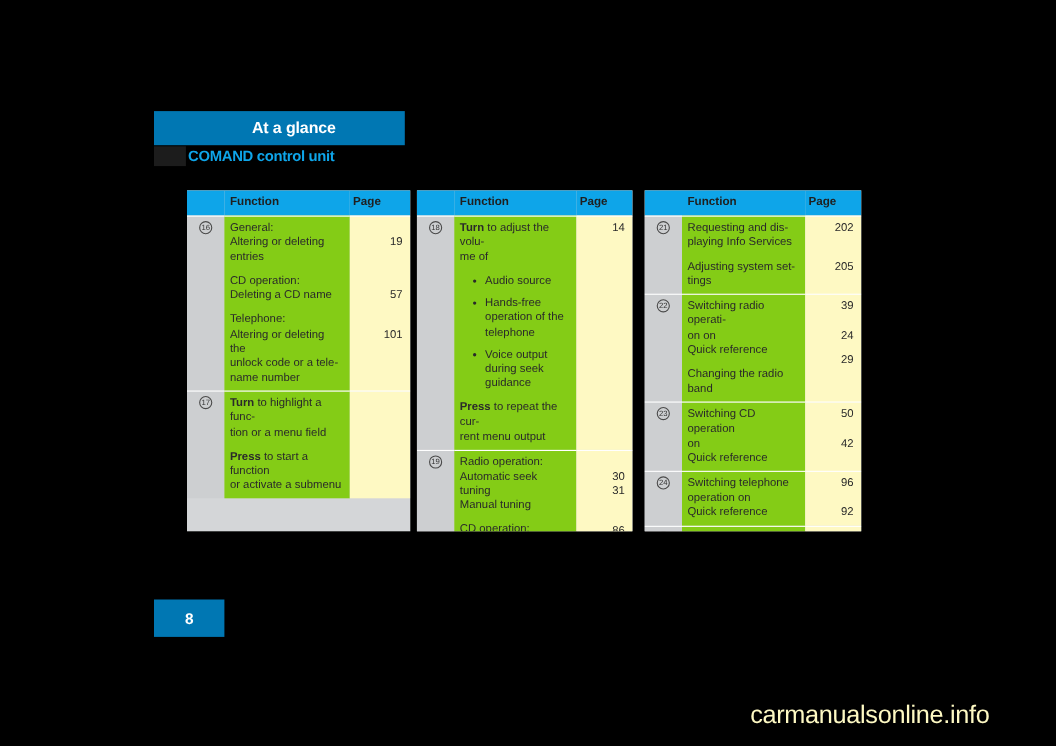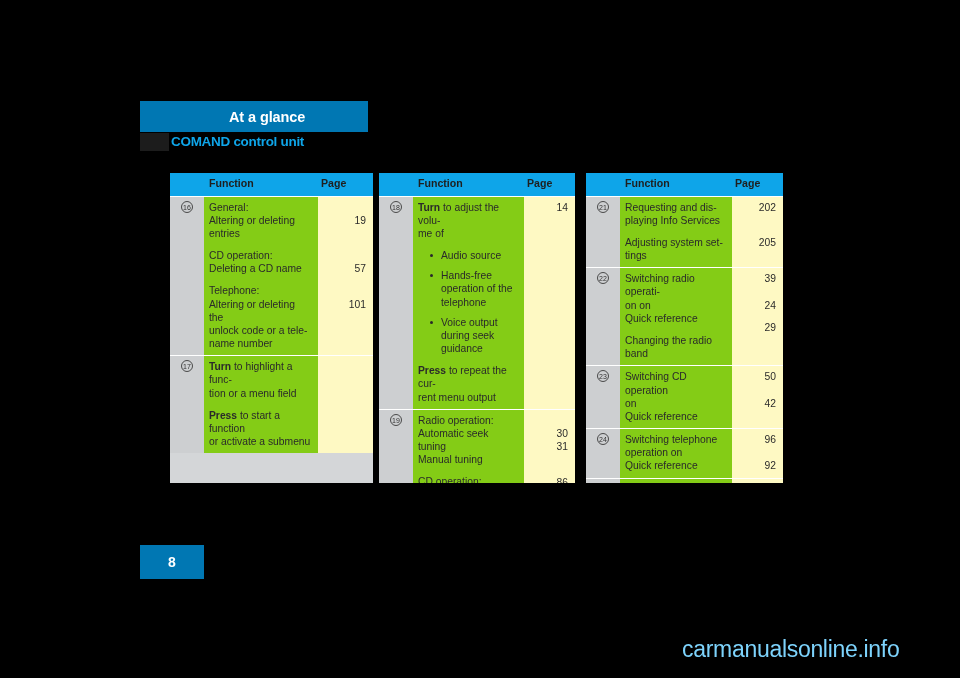--- a/index.html
+++ b/index.html
@@ -75,21 +75,21 @@
     display: flex;
     align-items: center;
     justify-content: center;
   }
 
   
   #watermark {
     position: absolute;
     left: 682px;
     top: 636px;
-    color: #7dd3fc;
+    color: #fef9c3;
     font-size: 23px;
     letter-spacing: -0.3px;
     white-space: nowrap;
     text-align: right;
   }
 
   
   .table-block {
     position: absolute;
     top: 173px;

